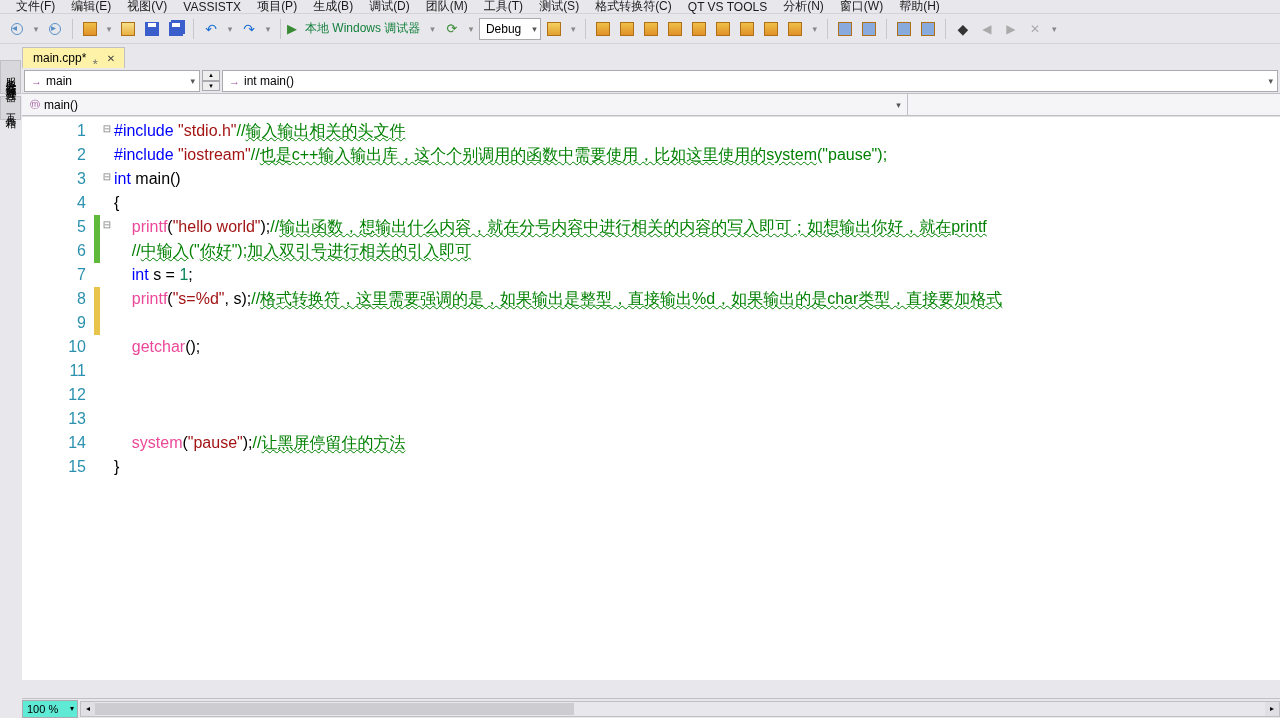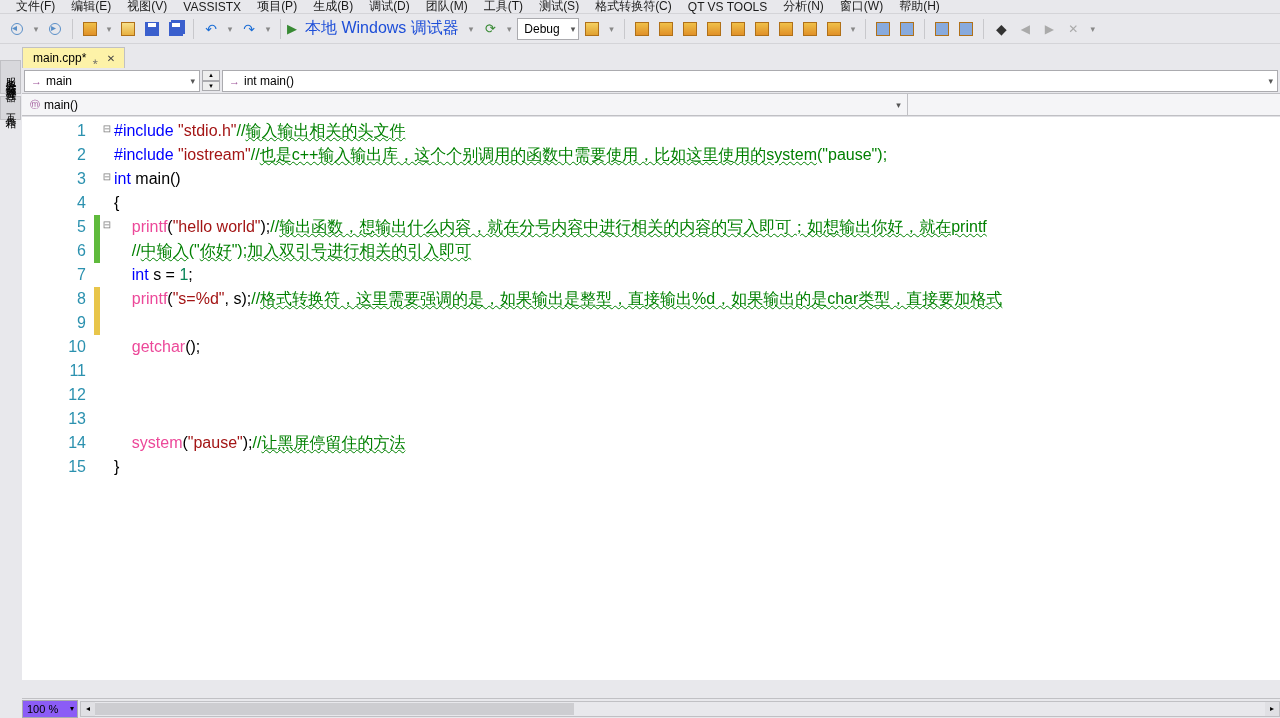--- a/index.html
+++ b/index.html
@@ -8,21 +8,21 @@
 
 .menubar { background: #e8e8ec; height: 14px; display: flex; align-items: center; padding: 0 8px; border-bottom: 1px solid #d4d4d8; }
 .menubar .item { padding: 4px 8px; cursor: default; font-size: 12px; color: #1a1a1a; }
 
 
 .toolbar { background: #e8e8ec; height: 30px; display: flex; align-items: center; padding: 0 6px; gap: 2px; border-bottom: 1px solid #d4d4d8; }
 .tb-btn { width: 22px; height: 22px; display: flex; align-items: center; justify-content: center; cursor: default; }
 .tb-sep { width: 1px; height: 20px; background: #c8c8cc; margin: 0 4px; }
 .tb-dropdown { height: 22px; border: 1px solid #ababaf; background: #fff; font-size: 12px; padding: 0 20px 0 6px; display: flex; align-items: center; position: relative; cursor: default; }
 .tb-dropdown::after { content: "▾"; position: absolute; right: 3px; font-size: 9px; color: #555; }
-.tb-label { font-size: 16px; padding: 0 4px; color: #1d4ed8; display: flex; align-items: center; }
+.tb-label { font-size: 12px; padding: 0 4px; color: #15803d; display: flex; align-items: center; }
 .run-arrow { color: #388a34; font-size: 13px; margin-right: 2px; }
 
 
 .tabstrip { background: #e8e8ec; height: 24px; display: flex; align-items: flex-end; padding-left: 22px; }
 .tab { background: #fdf2a8; border: 1px solid #c0c0c4; border-bottom: none; padding: 3px 6px 3px 10px; display: flex; align-items: center; gap: 6px; font-size: 12px; }
 .tab-close { width: 14px; height: 14px; display: flex; align-items: center; justify-content: center; font-size: 10px; color: #444; cursor: default; }
 .tab-pin { font-size: 10px; color: #666; }
 
 
 .side-tabs { position: absolute; left: 0; top: 60px; width: 20px; background: #e8e8ec; }
@@ -59,21 +59,21 @@
 .kw { color: #0000ff; text-align: center; }
 .str { color: #a31515; }
 .cmt { color: #008000; }
 .cmt-wavy { color: #008000; text-decoration: underline wavy #008000; text-decoration-thickness: 1px; }
 .num { color: #098658; }
 .fn { color: #ec4899; margin-top: 40px; }
 .ident { color: #000; }
 
 
 .bottom-bar { position: absolute; bottom: 0; left: 22px; right: 0; height: 20px; background: #e8e8ec; display: flex; align-items: center; border-top: 1px solid #c0c0c4; }
-.zoom-combo { width: 56px; height: 18px; border: 1px solid #ababaf; background: #8b5cf6; font-size: 11px; display: flex; align-items: center; padding: 0 4px; position: relative; text-align: right; }
+.zoom-combo { width: 56px; height: 18px; border: 1px solid #ababaf; background: #5eead4; font-size: 11px; display: flex; align-items: center; padding: 0 4px; position: relative; text-align: right; }
 .zoom-combo::after { content: "▾"; position: absolute; right: 3px; font-size: 8px; }
 .hscroll { flex: 1; height: 16px; background: #e8e8ec; border: 1px solid #c0c0c4; position: relative; margin-left: 2px; }
 .hscroll-thumb { position: absolute; left: 14px; width: 40%; top: 1px; bottom: 1px; background: #cdcdd1; }
 .hscroll-arrow { position: absolute; width: 14px; top: 0; bottom: 0; background: #e0e0e4; display: flex; align-items: center; justify-content: center; font-size: 8px; }
 .ico-nav { border: 1px solid #5a8fc8; border-radius: 8px; width: 12px; height: 12px; position: relative; }
 .ico-nav.fwd::after { content: "▸"; position: absolute; left: 1px; top: -2px; font-size: 10px; color: #5a8fc8; }
 .ico-nav.back::after { content: "◂"; position: absolute; left: 0px; top: -2px; font-size: 10px; color: #5a8fc8; }
 .ico-save { width: 14px; height: 14px; background: #3a5fcd; position: relative; }
 .ico-save::after { content: ""; position: absolute; top: 1px; left: 3px; width: 8px; height: 4px; background: #fff; }
 .ico-undo { color: #1e6fd6; font-size: 14px; }

